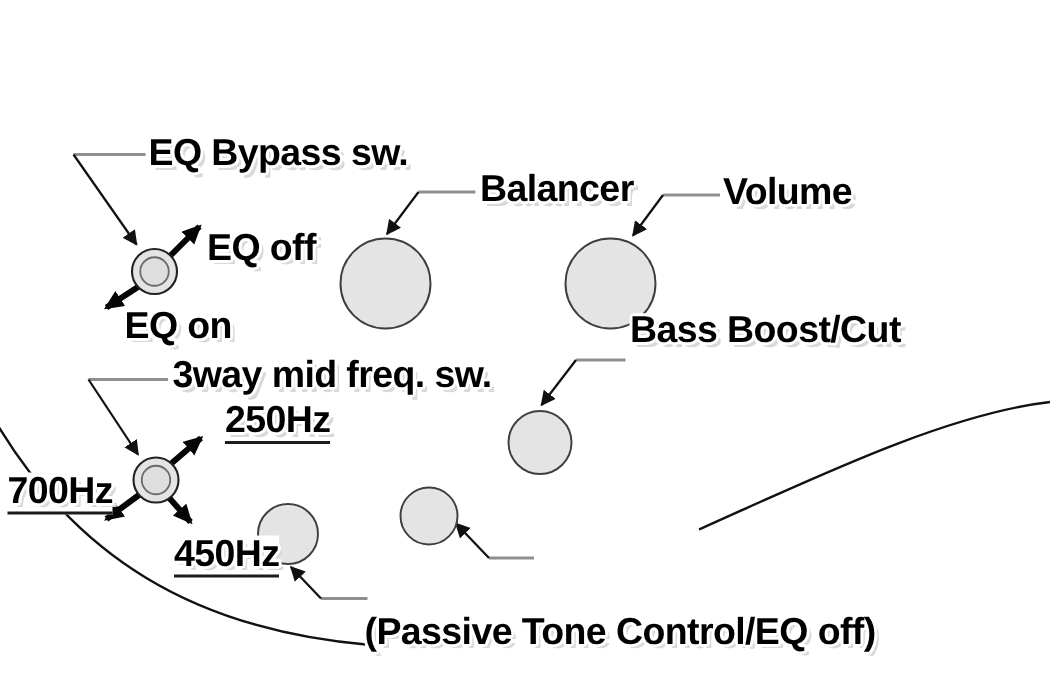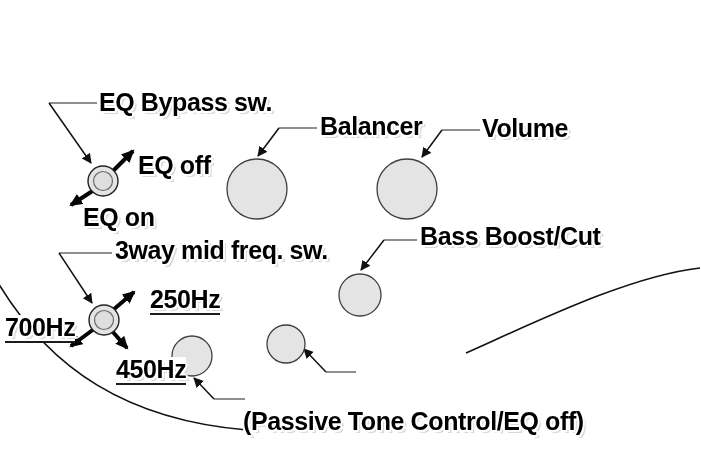--- a/index.html
+++ b/index.html
@@ -18,23 +18,23 @@
       3px 3px 0 #d9d9d9;
   }
   .big{font-size:25px;}
   .small{font-size:25px;}
   .hz{border-bottom:2.5px solid #1c1c1c;padding-bottom:1px;background:#fff;}
   .l-eq-bypass {left:99px; top:50px;}
   .l-eq-off    {left:138px;top:113px;}
   .l-eq-on     {left:83px; top:165px;}
   .l-balancer  {left:320px;top:74px;}
   .l-volume    {left:482px;top:76px;}
-  .l-bass      {left:420px;top:184px;}
+  .l-bass      {left:420px;top:168px;}
   .l-midfreq   {left:115px;top:198px;}
-  .l-250hz     {left:150px;top:247px;}
+  .l-250hz     {left:150px;top:228px;}
   .l-700hz     {left:5px;  top:275px;}
   .l-450hz     {left:116px;top:317px;}
   .l-mid       {left:358px;top:316px;}
   .l-treble    {left:247px;top:344px;}
   .l-treble-sub{left:243px;top:369px;}
 </style>
 </head>
 <body>
 
 <div id="stage">

